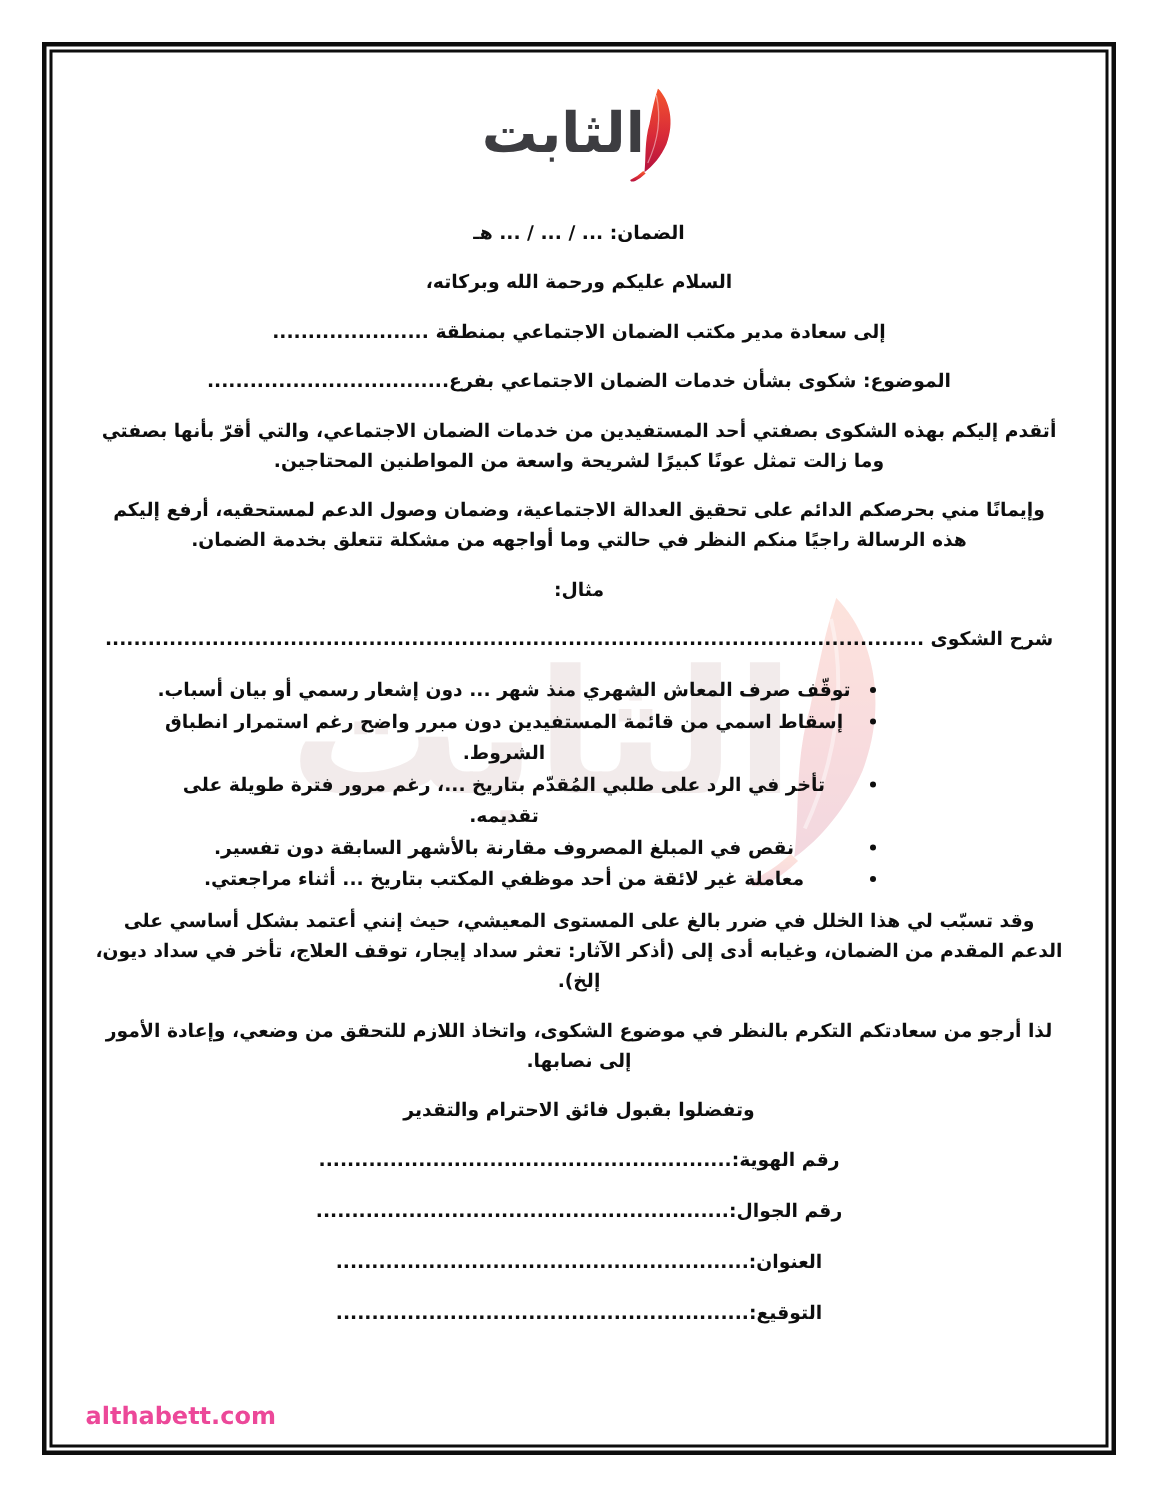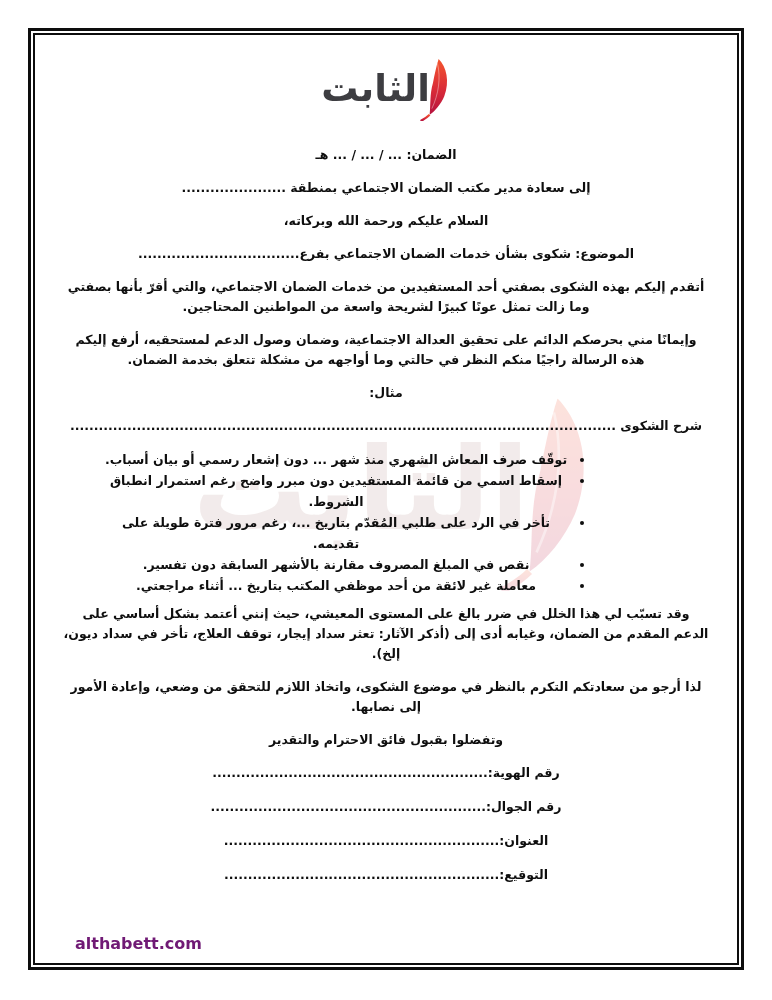--- a/index.html
+++ b/index.html
@@ -54,22 +54,22 @@
   ul.bullets{
     margin:0 0 8px 0;padding:0 140px 0 40px;list-style:disc outside;
     text-align:center;
   }
   ul.bullets li{line-height:21px;direction:rtl;}
   .para-request{margin-top:4px;}
   .sig{margin-top:4px;}
   .sig .field{line-height:20px;margin:0 0 14px 0;}
   
   .footer{
-    position:absolute;left:40px;bottom:10px;z-index:1;
-    direction:ltr;font-size:16px;font-weight:bold;color:#701a75;
+    position:absolute;left:22px;bottom:10px;z-index:1;
+    direction:ltr;font-size:16px;font-weight:bold;color:#ec4899;
     font-family:"DejaVu Sans", sans-serif;
   }
   svg{display:block;}
 </style>
 </head>
 <body>
 
 <svg width="0" height="0" aria-hidden="true">
   <defs>
     <linearGradient id="featherGrad" x1="0" y1="0" x2="0" y2="1">
@@ -105,22 +105,22 @@
               <path d="M40 0 C54 14 60 40 50 66 C44 80 34 92 24 99 C26 82 24 62 30 42 C33 27 36 12 40 0 Z" fill="url(#featherGrad)"></path>
               <path d="M24 99 C19 104 14 107 8 110" stroke="url(#featherGrad)" stroke-width="4" fill="none"></path>
               <path d="M38 8 C44 34 40 62 28 88" stroke="#ffffff" stroke-width="1.5" opacity="0.45" fill="none"></path>
             </svg>
           </span>
           <span class="logo-text">الثابت</span>
         </span>
       </div>
 
       <p class="line date-line">الضمان: ... / ... / ... هـ</p>
+      <p class="line">السلام عليكم ورحمة الله وبركاته،</p>
       <p class="line">إلى سعادة مدير مكتب الضمان الاجتماعي بمنطقة ......................</p>
-      <p class="line">السلام عليكم ورحمة الله وبركاته،</p>
       <p class="line">الموضوع: شكوى بشأن خدمات الضمان الاجتماعي بفرع..................................</p>
 
       <p class="para">أتقدم إليكم بهذه الشكوى بصفتي أحد المستفيدين من خدمات الضمان الاجتماعي، والتي أقرّ بأنها بصفتي وما زالت تمثل عونًا كبيرًا لشريحة واسعة من المواطنين المحتاجين.</p>
       <p class="para">وإيمانًا مني بحرصكم الدائم على تحقيق العدالة الاجتماعية، وضمان وصول الدعم لمستحقيه، أرفع إليكم هذه الرسالة راجيًا منكم النظر في حالتي وما أواجهه من مشكلة تتعلق بخدمة الضمان.</p>
 
       <p class="line">مثال:</p>
       <p class="line">شرح الشكوى ...................................................................................................................</p>
 
       <ul class="bullets">
         <li>توقّف صرف المعاش الشهري منذ شهر ... دون إشعار رسمي أو بيان أسباب.</li>

